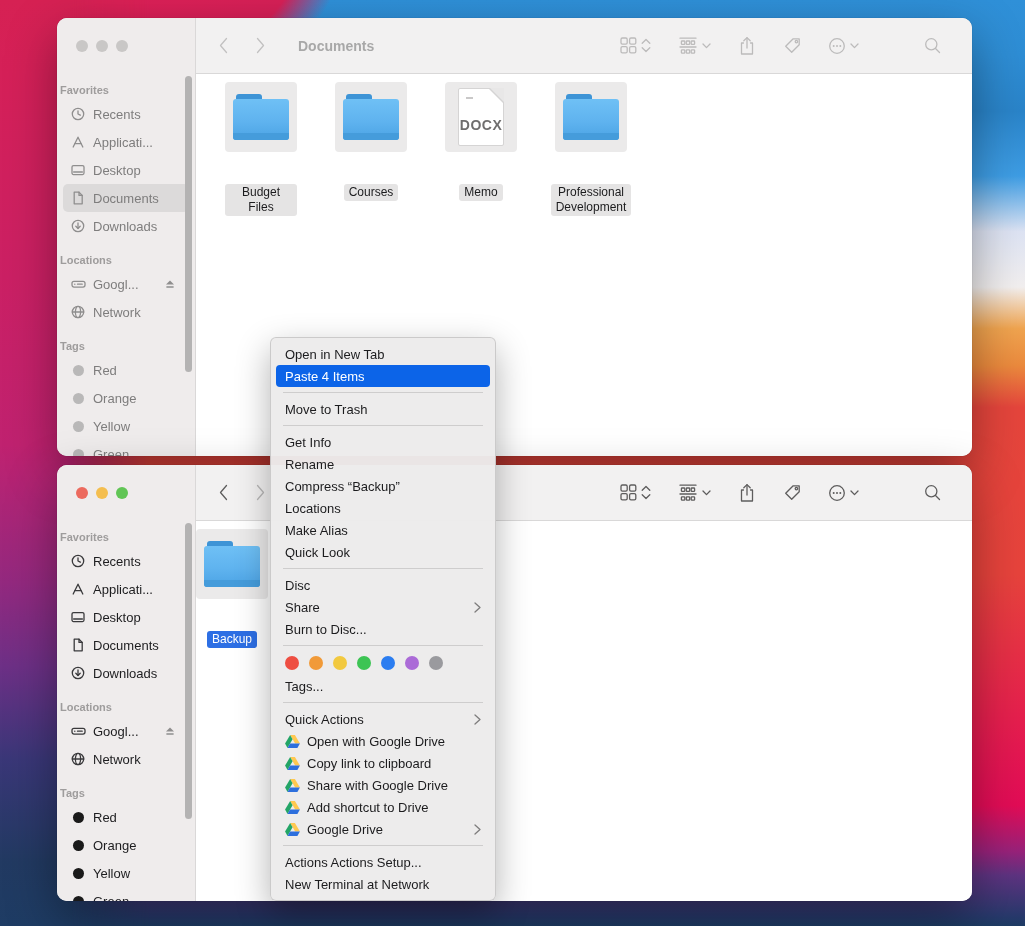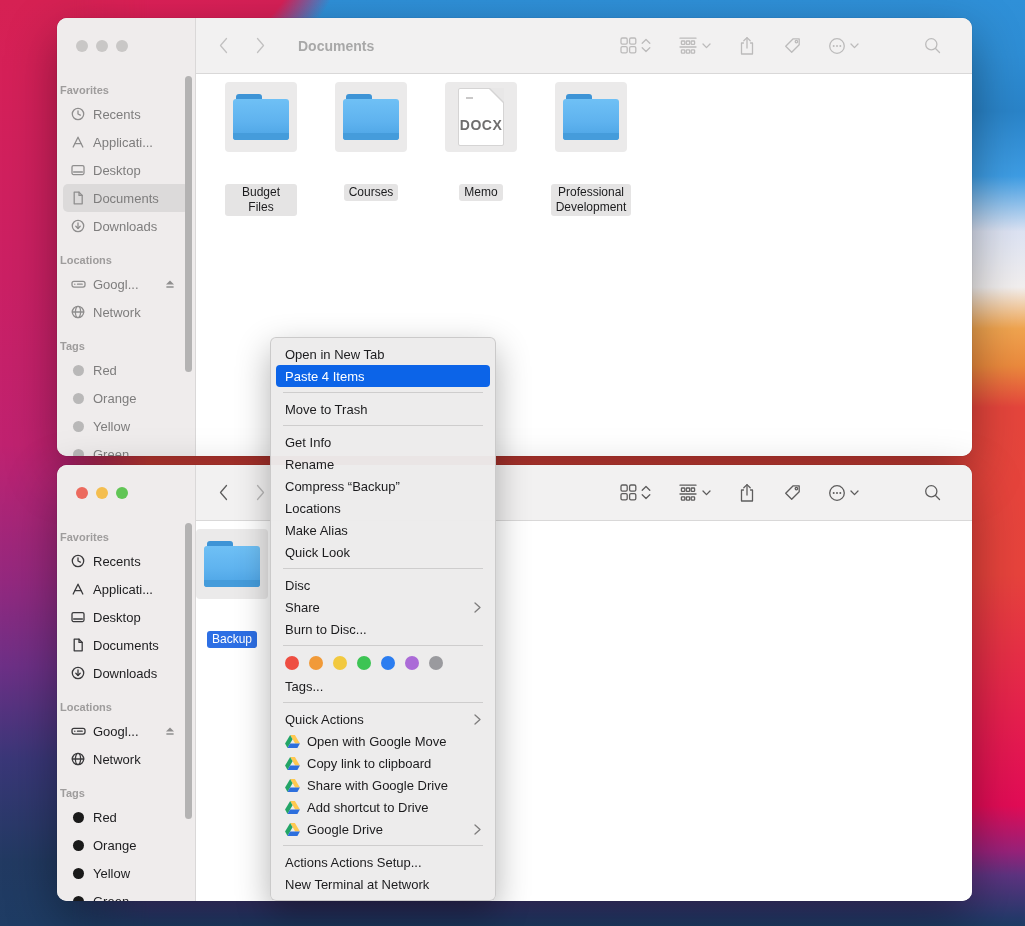--- a/index.html
+++ b/index.html
@@ -712,21 +712,21 @@
       </span>
     </div>
     <div class="menu-item">
       <span class="mi-ic">
         <svg width="15" height="13" viewBox="0 0 24 21">
           <path fill="#FFC850" d="M8.2 0 H15.9 L24 13.9 H16.3 Z"></path>
           <path fill="#23A566" d="M8.2 0 L0 13.9 L3.9 20.8 L12.1 6.9 Z"></path>
           <path fill="#2D6FDD" d="M3.9 20.8 H19.9 L24 13.9 H8 Z"></path>
         </svg>
       </span>
-      <span>Open with Google Move</span>
+      <span>Open with Google Drive</span>
 
     </div>
     <div class="menu-item">
       <span class="mi-ic">
         <svg width="15" height="13" viewBox="0 0 24 21">
           <path fill="#FFC850" d="M8.2 0 H15.9 L24 13.9 H16.3 Z"></path>
           <path fill="#23A566" d="M8.2 0 L0 13.9 L3.9 20.8 L12.1 6.9 Z"></path>
           <path fill="#2D6FDD" d="M3.9 20.8 H19.9 L24 13.9 H8 Z"></path>
         </svg>
       </span>

